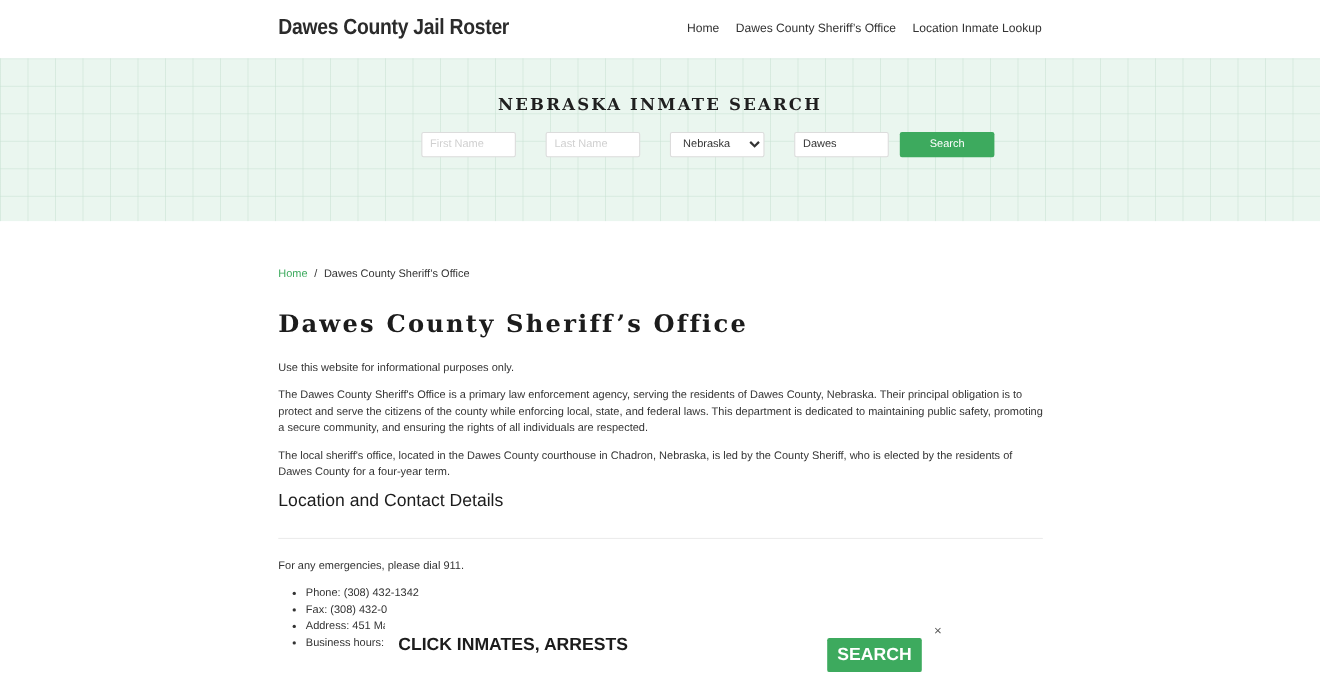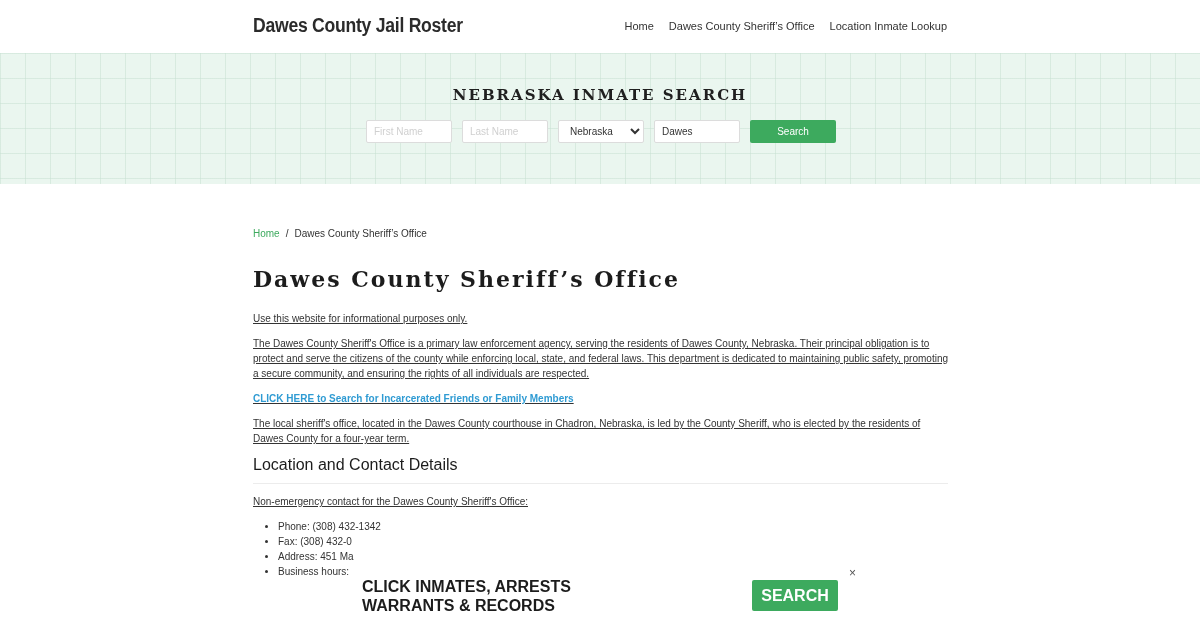--- a/index.html
+++ b/index.html
@@ -4,44 +4,44 @@
 <style>
   * { box-sizing: border-box; margin: 0; padding: 0; }
   html, body { width: 1200px; height: 620px; overflow: hidden; background: #ffffff; }
   body { font-family: "Liberation Sans", sans-serif; color: #222; position: relative; }
 
   .header { height: 55px; background: #fff; position: relative; }
   .site-title { position: absolute; left: 253px; top: 14px; font-family: "Liberation Sans", sans-serif; font-weight: 700; font-size: 20px; color: #2b2b2b; letter-spacing: -0.3px; transform: scaleX(0.88); transform-origin: left center; }
   .nav { position: absolute; right: 253px; top: 20px; display: flex; gap: 15px; font-size: 11px; color: #333; }
   .nav a { color: #333; text-decoration: none; cursor: pointer; }
 
-  .banner { position: absolute; top: 53px; left: 0; width: 1200px; height: 131px; background-color: #eaf6ef;
+  .banner { position: absolute; top: 53px; left: 0; width: 1200px; height: 148px; background-color: #eaf6ef;
     background-image:
       linear-gradient(to right, rgba(200,225,210,0.55) 1px, transparent 1px),
       linear-gradient(to bottom, rgba(200,225,210,0.55) 1px, transparent 1px);
     background-size: 25px 25px; }
   .banner-title { position: absolute; top: 33px; left: 0; width: 100%; text-align: center; font-family: "DejaVu Serif", serif; font-weight: 700; font-size: 15px; letter-spacing: 2px; color: #1f1f1f; }
   .search-row { position: absolute; top: 67px; left: 366px; display: flex; gap: 10px; }
-  .search-row input, .search-row select { height: 23px; width: 86px; border: 1px solid #dcdcdc; border-radius: 2px; background: #fff; font-size: 10px; padding: 0 7px; font-family: "Liberation Sans", sans-serif; color: #333; }
+  .search-row input, .search-row select { height: 23px; width: 86px; border: 1px solid #dcdcdc; border-radius: 2px; background: #fff; font-size: 10px; padding: 0 7px; font-family: "Liberation Sans", sans-serif; color: #333; margin-left: 17px; }
   .search-row input::placeholder { color: #d0d0d0; }
   .search-row select { color: #333; }
   .search-btn { height: 23px; width: 86px; background: #3daa5e; color: #fff; border: none; border-radius: 2px; font-size: 10px; font-family: "Liberation Sans", sans-serif; cursor: pointer; }
 
-  .content { position: absolute; top: 228px; left: 253px; width: 695px; }
+  .content { position: absolute; top: 244px; left: 253px; width: 695px; }
   .breadcrumb { font-size: 10px; color: #333; }
   .breadcrumb a { color: #3daa5e; text-decoration: none; }
   .breadcrumb .sep { margin: 0 6px; }
   .page-title { margin-top: 27px; font-family: "DejaVu Serif", serif; font-weight: 700; font-size: 22px; letter-spacing: 2px; color: #1c1c1c; }
-  p { font-size: 10px; line-height: 15px; color: #333; text-decoration: underline; }
+  p { font-size: 10px; line-height: 15px; color: #333; }
   .p1 { margin-top: 19px; }
   .p2 { margin-top: 10px; }
   .link-p { margin-top: 10px; }
   .link-p a { color: #2f9bd3; font-weight: 700; text-decoration: none; }
   .p3 { margin-top: 10px; }
-  .section-title { margin-top: 10px; font-size: 16px; font-weight: 400; color: #1c1c1c; padding-bottom: 9px; border-bottom: 1px solid #ececec; }
+  .section-title { margin-top: 10px; font-size: 16px; font-weight: 400; color: #1c1c1c; padding-bottom: 24px; border-bottom: 1px solid #ececec; }
   .p4 { margin-top: 17px; }
   .p5 { margin-top: 10px; }
   ul { margin-top: 10px; margin-left: 25px; font-size: 10px; line-height: 15px; color: #333; }
 
   .popup { position: absolute; left: 350px; top: 566px; width: 520px; height: 54px; background: #fff; }
   .popup-text { position: absolute; left: 12px; top: 11px; font-size: 16px; font-weight: 700; line-height: 19px; color: #1c1c1c; }
   .popup-btn { position: absolute; left: 402px; top: 14px; width: 86px; height: 31px; background: #3daa5e; color: #fff; border: none; border-radius: 2px; font-size: 16px; font-weight: 700; font-family: "Liberation Sans", sans-serif; cursor: pointer; }
   .popup-close { position: absolute; left: 499px; top: 0px; font-size: 12px; color: #555; cursor: pointer; }
 </style>
 </head>
@@ -69,32 +69,30 @@
   </div>
 </div>
 
 <div class="content">
   <div class="breadcrumb">
     <a>Home</a><span class="sep">/</span><span>Dawes County Sheriff’s Office</span>
   </div>
   <h1 class="page-title">Dawes County Sheriff’s Office</h1>
   <p class="p1">Use this website for informational purposes only.</p>
   <p class="p2">The Dawes County Sheriff's Office is a primary law enforcement agency, serving the residents of Dawes County, Nebraska. Their principal obligation is to protect and serve the citizens of the county while enforcing local, state, and federal laws. This department is dedicated to maintaining public safety, promoting a secure community, and ensuring the rights of all individuals are respected.</p>
-  <p class="link-p"><a>CLICK HERE to Search for Incarcerated Friends or Family Members</a></p>
   <p class="p3">The local sheriff's office, located in the Dawes County courthouse in Chadron, Nebraska, is led by the County Sheriff, who is elected by the residents of Dawes County for a four-year term.</p>
   <h2 class="section-title">Location and Contact Details</h2>
-  <p class="p5">Non-emergency contact for the Dawes County Sheriff's Office:</p>
+  <p class="p4">For any emergencies, please dial 911.</p>
   <ul>
     <li>Phone: (308) 432-1342</li>
     <li>Fax: (308) 432-0</li>
     <li>Address: 451 Ma</li>
     <li>Business hours: 8</li>
   </ul>
 </div>
 
 <div class="popup">
   <div class="popup-text">
     <div>CLICK INMATES, ARRESTS</div>
-    <div>WARRANTS &amp; RECORDS</div>
   </div>
   <button class="popup-btn">SEARCH</button>
   <span class="popup-close">×</span>
 </div>
 
 </body></html>

